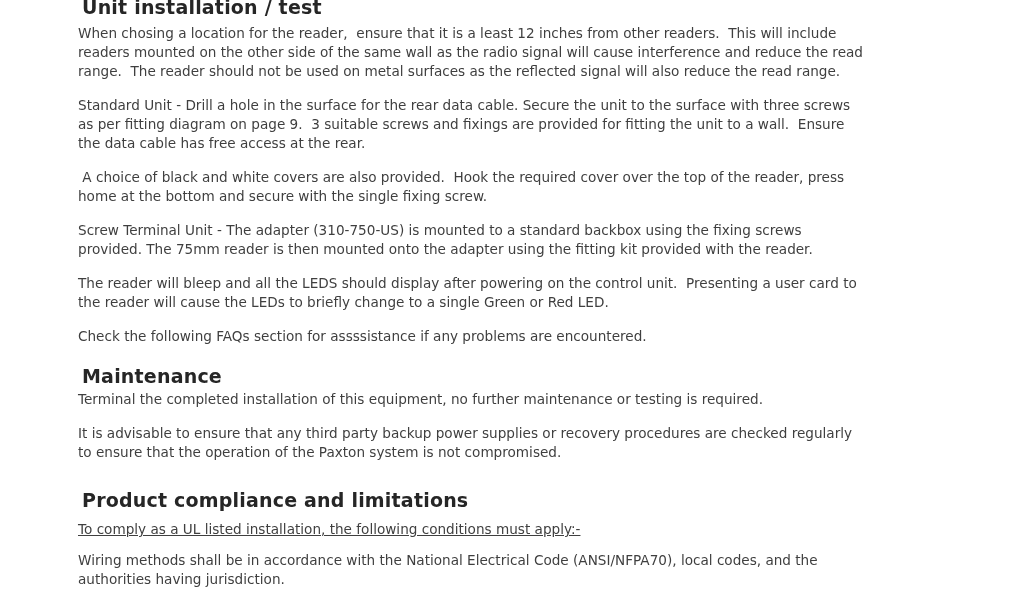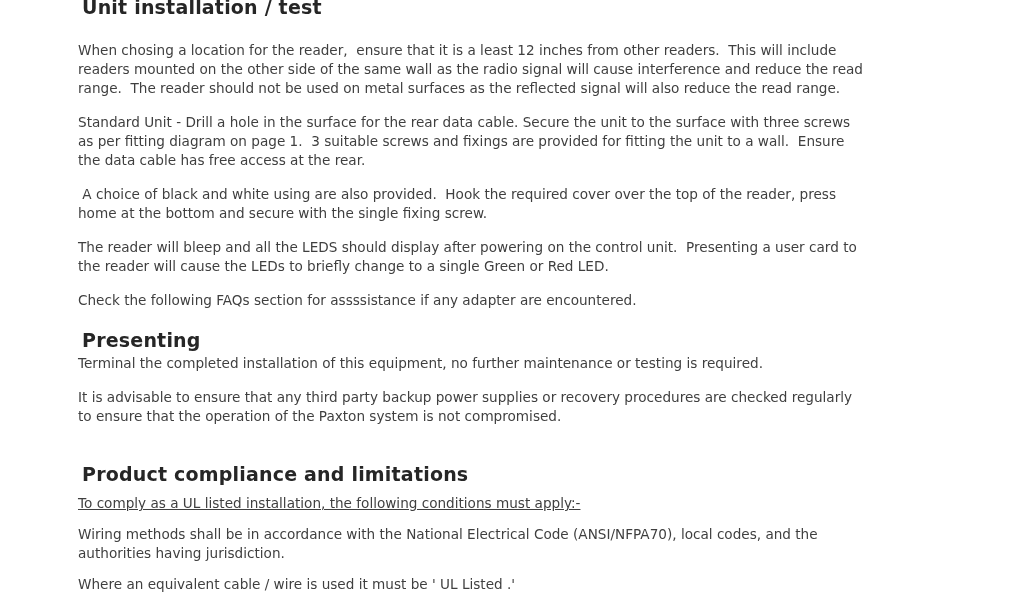--- a/index.html
+++ b/index.html
@@ -20,53 +20,55 @@
   }
   .sec-heading {
     font-size: 19px;
     line-height: 24px;
     font-weight: bold;
     color: #262626;
     margin: 0 0 0 4px;
     letter-spacing: 0.2px;
   }
   .h-maintenance { margin-top: 18px; }
-  .h-compliance  { margin-top: 36px; }
+  .h-compliance  { margin-top: 26px; }
   .para {
     margin: 15px 0 0 0;
     white-space: pre-wrap;
   }
-  .pf1  { margin-top: 22px; }
+  .pf1  { margin-top: 5px; }
   .pf2  { margin-top: 2px; }
   .mt19 { }
   .pf3  { margin-top: 8px; text-decoration: underline; }
   .mt0  { margin-top: 12px; }
 </style>
 </head>
 <body>
 
 <div class="page">
 
   <section>
     <div class="sec-heading">Unit installation / test</div>
     <p class="para pf1">When chosing a location for the reader,  ensure that it is a least 12 inches from other readers.  This will include
 readers mounted on the other side of the same wall as the radio signal will cause interference and reduce the read
 range.  The reader should not be used on metal surfaces as the reflected signal will also reduce the read range.</p>
     <p class="para">Standard Unit - Drill a hole in the surface for the rear data cable. Secure the unit to the surface with three screws
-as per fitting diagram on page 1.  3 suitable screws and fixings are provided for fitting the unit to a wall.  Ensure
+as per fitting diagram on page 9.  3 suitable screws and fixings are provided for fitting the unit to a wall.  Ensure
 the data cable has free access at the rear.</p>
-    <p class="para"> A choice of black and white using are also provided.  Hook the required cover over the top of the reader, press
+    <p class="para"> A choice of black and white covers are also provided.  Hook the required cover over the top of the reader, press
 home at the bottom and secure with the single fixing screw.</p>
+    <p class="para">Screw Terminal Unit - The adapter (310-750-US) is mounted to a standard backbox using the fixing screws
+provided. The 75mm reader is then mounted onto the adapter using the fitting kit provided with the reader.</p>
     <p class="para">The reader will bleep and all the LEDS should display after powering on the control unit.  Presenting a user card to
 the reader will cause the LEDs to briefly change to a single Green or Red LED.</p>
-    <p class="para">Check the following FAQs section for assssistance if any adapter are encountered.</p>
+    <p class="para">Check the following FAQs section for assssistance if any problems are encountered.</p>
   </section>
 
   <section>
-    <div class="sec-heading h-maintenance">Presenting</div>
+    <div class="sec-heading h-maintenance">Maintenance</div>
     <p class="para pf2">Terminal the completed installation of this equipment, no further maintenance or testing is required.</p>
     <p class="para mt19">It is advisable to ensure that any third party backup power supplies or recovery procedures are checked regularly
 to ensure that the operation of the Paxton system is not compromised.</p>
   </section>
 
   <section>
     <div class="sec-heading h-compliance">Product compliance and limitations</div>
     <p class="para pf3">To comply as a UL listed installation, the following conditions must apply:-</p>
     <p class="para mt0">Wiring methods shall be in accordance with the National Electrical Code (ANSI/NFPA70), local codes, and the
 authorities having jurisdiction.</p>

